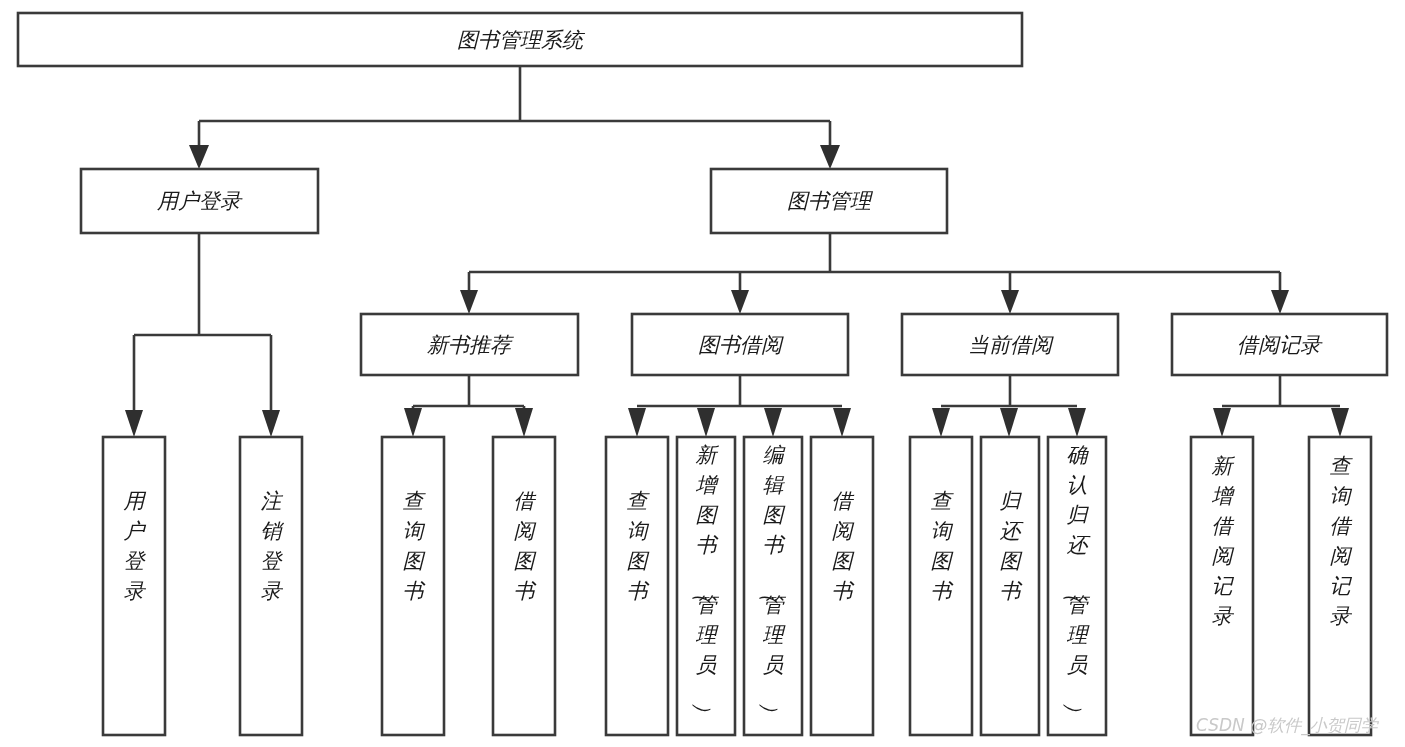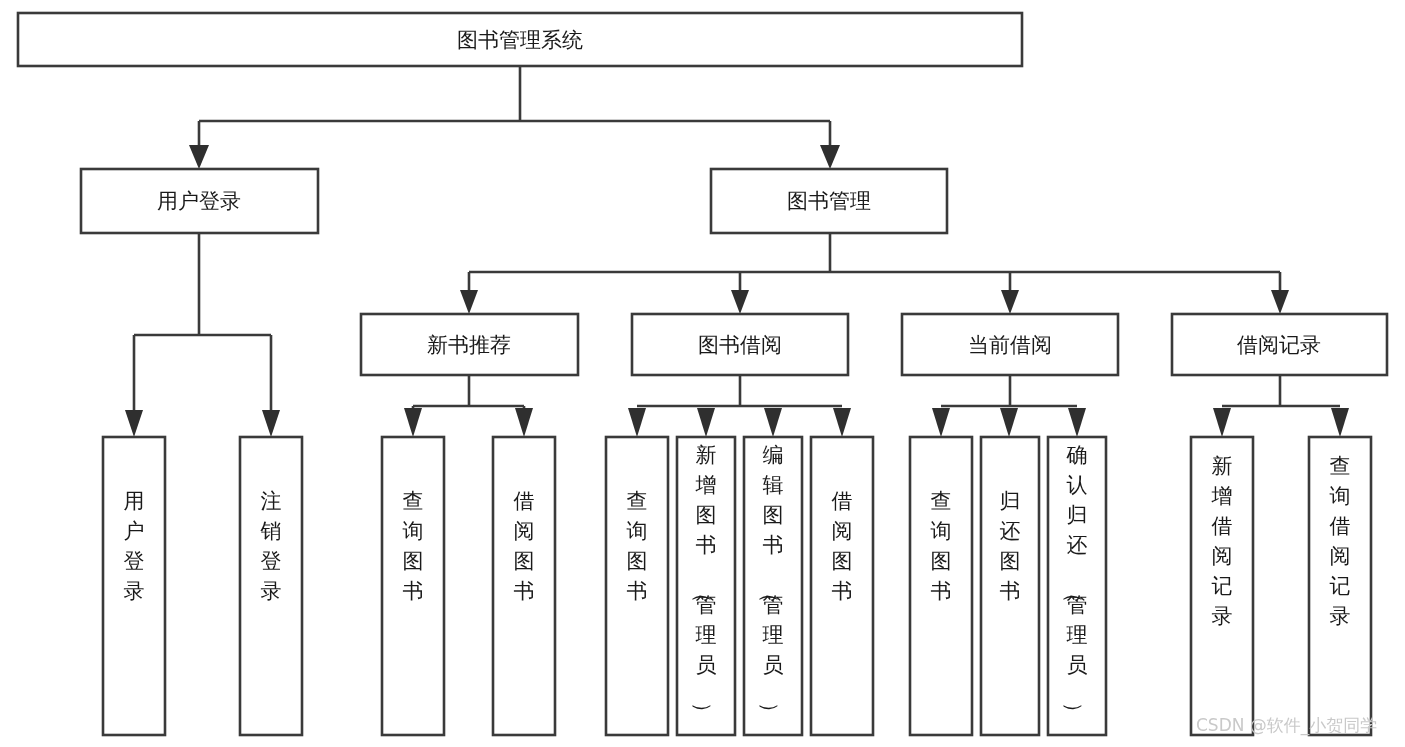--- a/index.html
+++ b/index.html
@@ -10,20 +10,21 @@
   }
   body {
     font-family: "DejaVu Sans", "Liberation Sans", sans-serif;
   }
   #diagram-root {
     position: relative;
     width: 1405px;
     height: 747px;
     background: #ffffff;
     overflow: hidden;
+    font-style: italic;
   }
   svg.diagram-svg {
     position: absolute;
     left: 0;
     top: 0;
     width: 1405px;
     height: 747px;
     display: block;
   }
   .node-box {

